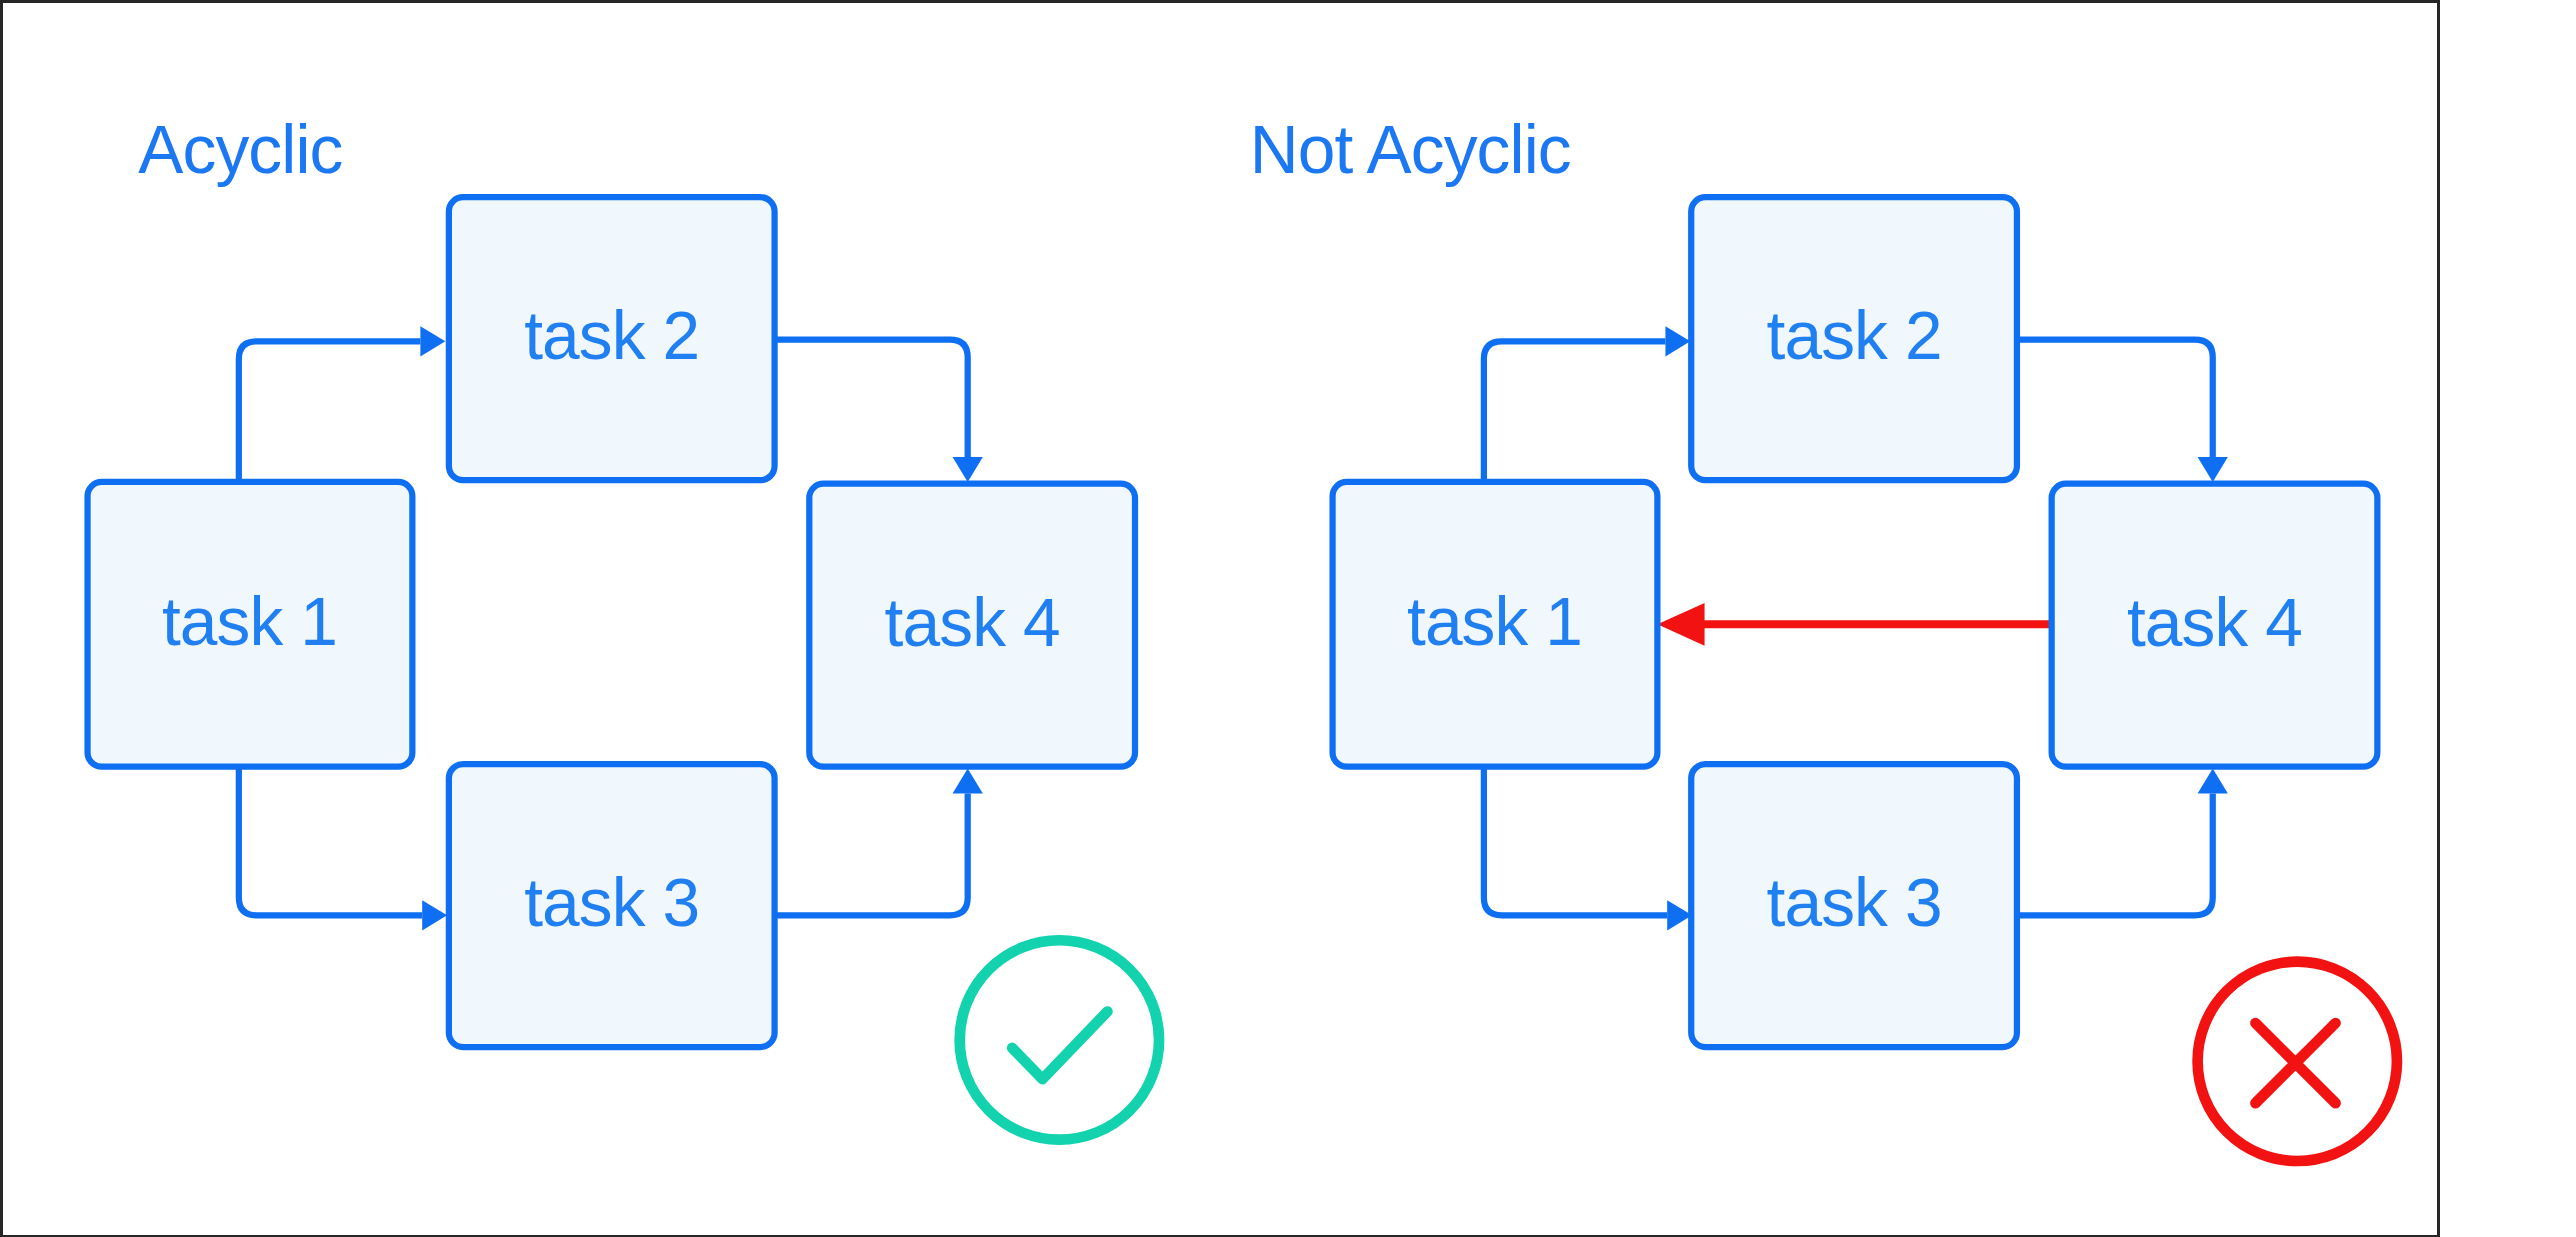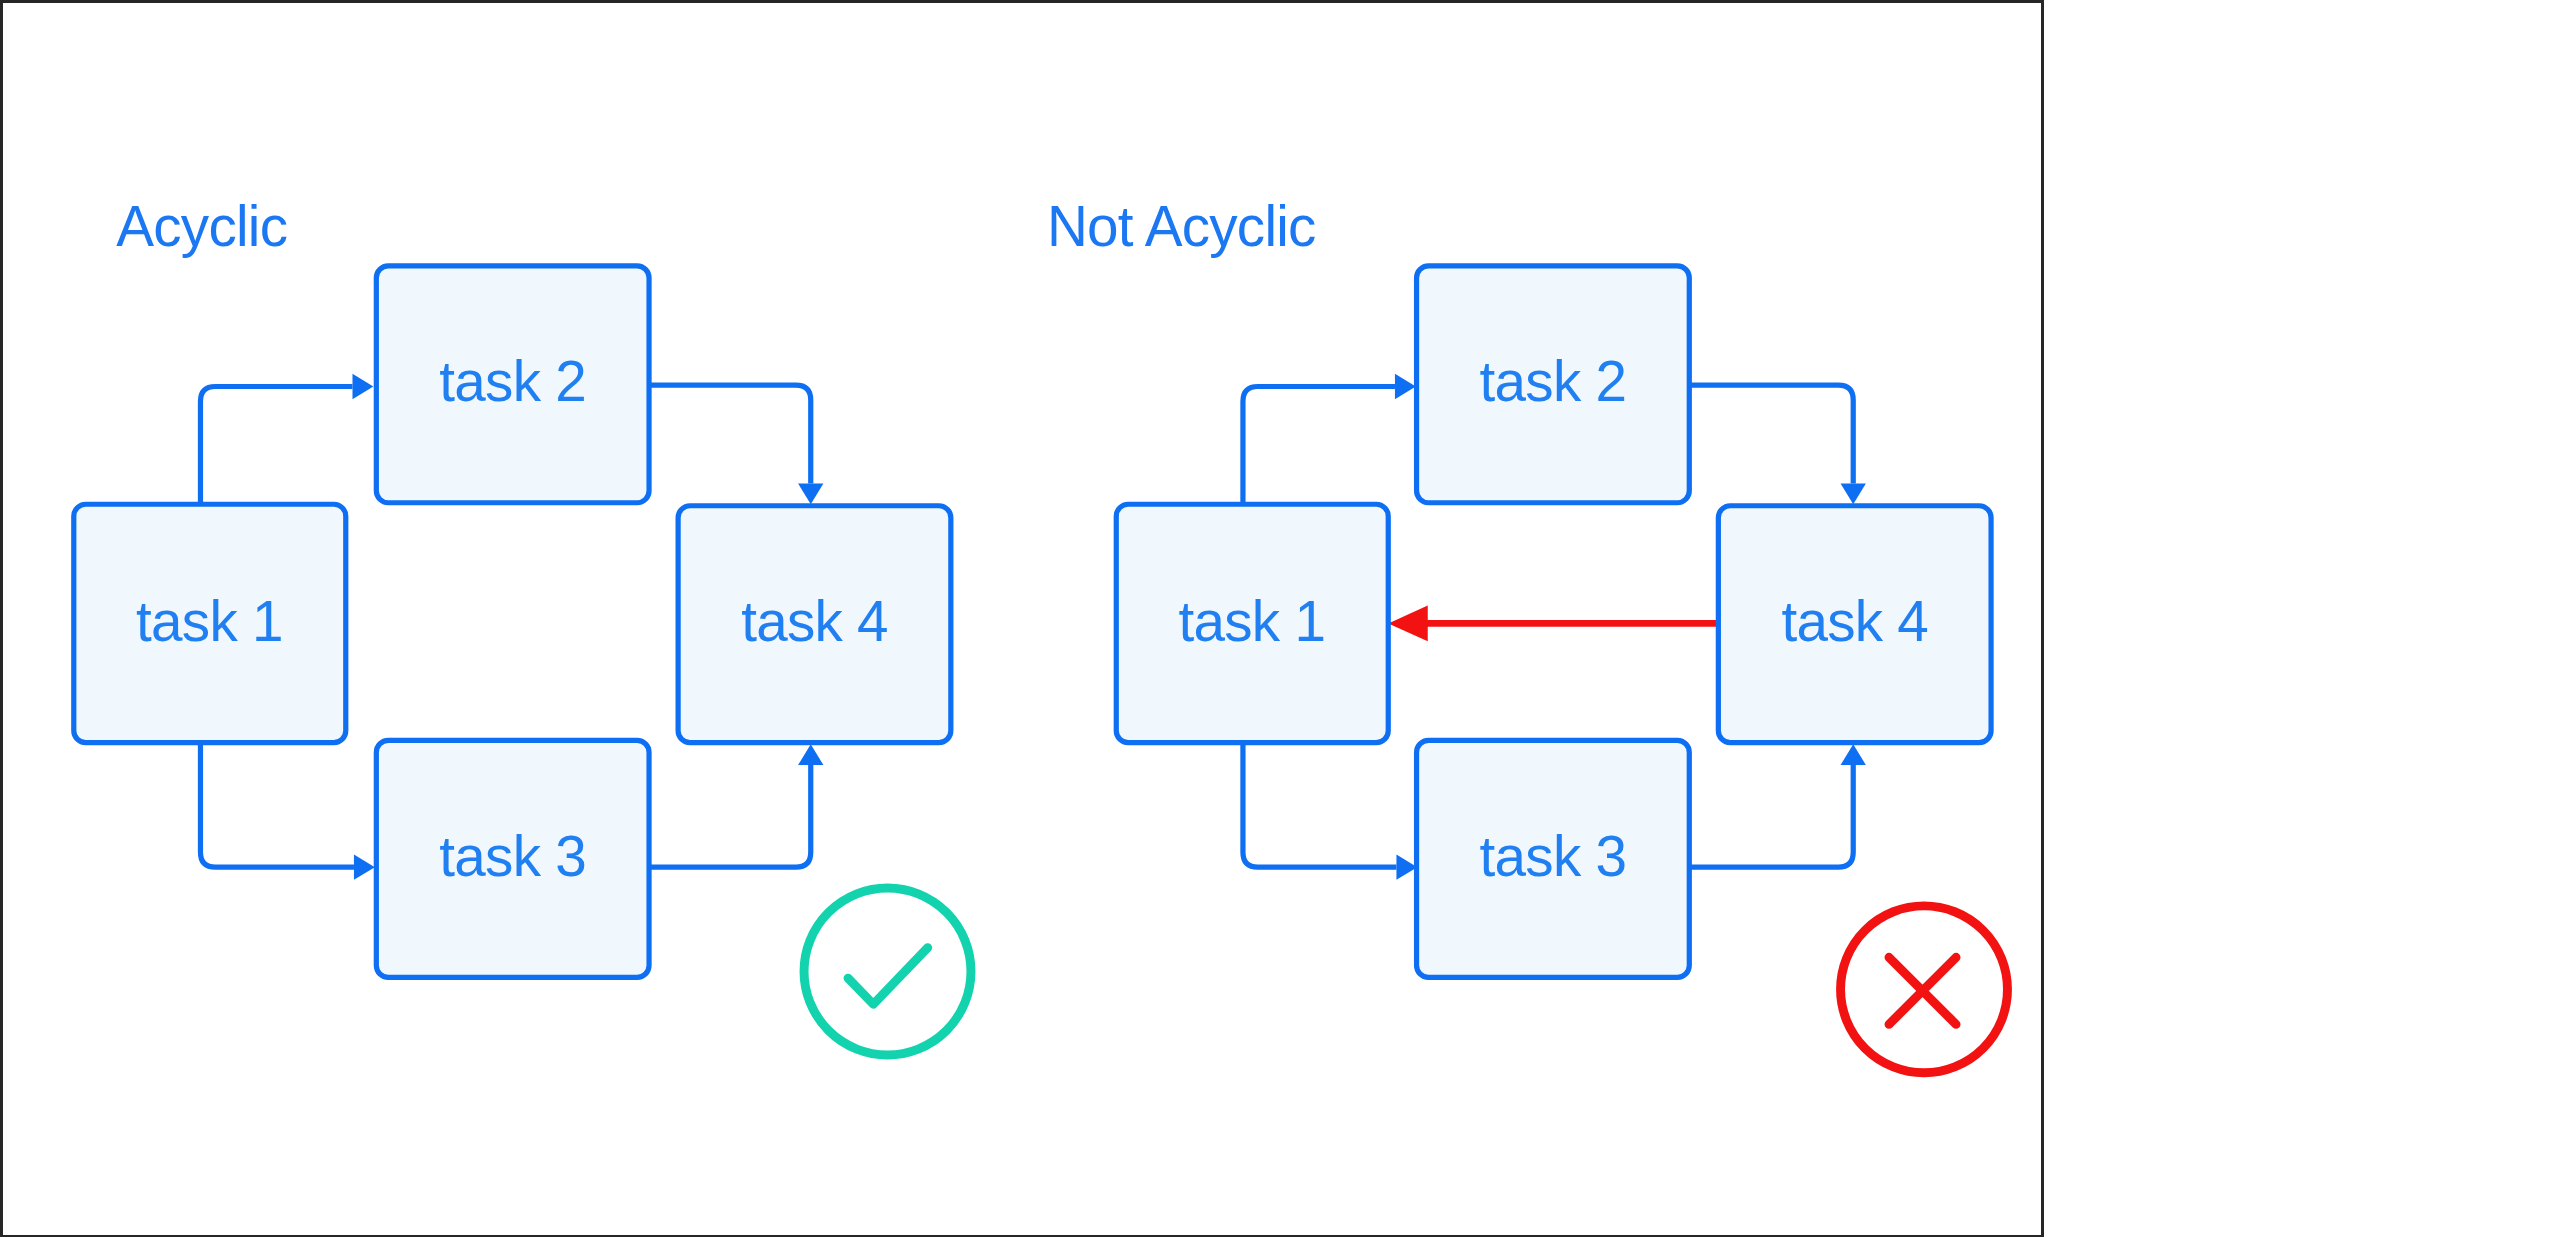--- a/index.html
+++ b/index.html
@@ -3,21 +3,21 @@
 <meta charset="utf-8">
 <style>
   html, body {
     margin: 0;
     padding: 0;
     background: #ffffff;
     font-family: "Liberation Sans", sans-serif;
   }
   .frame {
     position: relative;
-    width: 2044px;
+    width: 2440px;
     height: 1238px;
     box-sizing: border-box;
     border: 3.8px solid #262626;
     background: #ffffff;
     overflow: hidden;
   }
   svg { display: block; width: 100%; height: 100%; }
 
   .title {
     font-family: "Liberation Sans", sans-serif;

